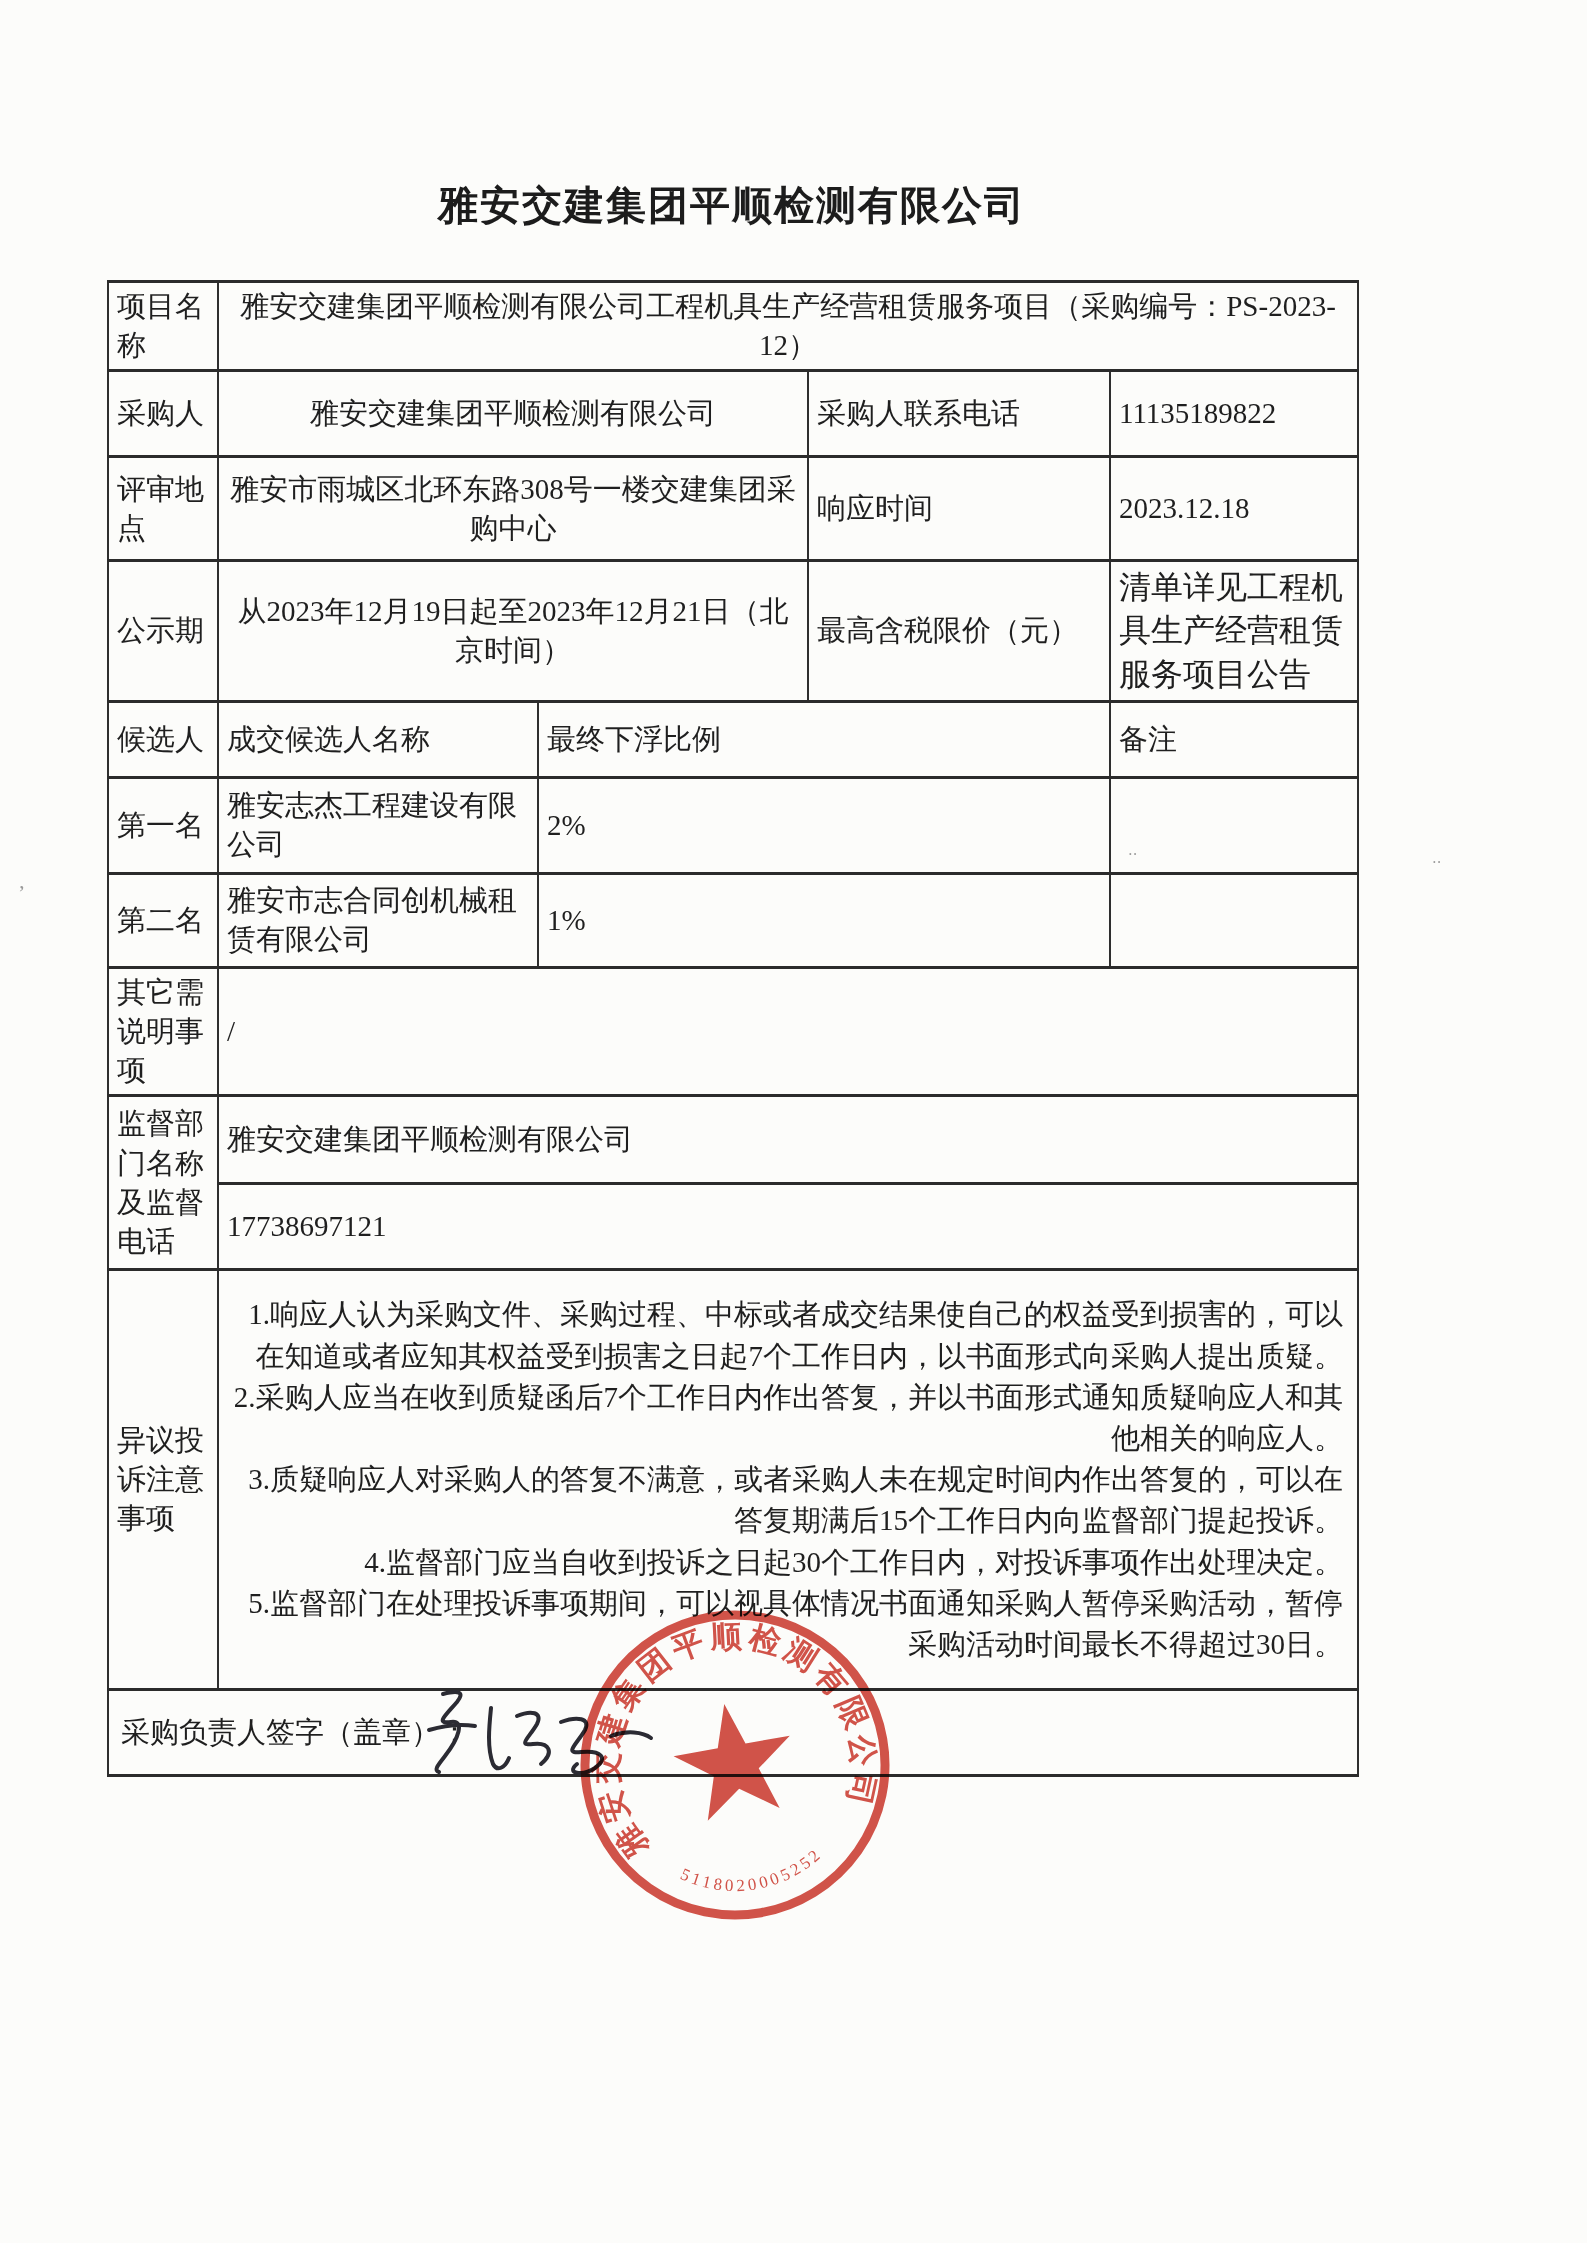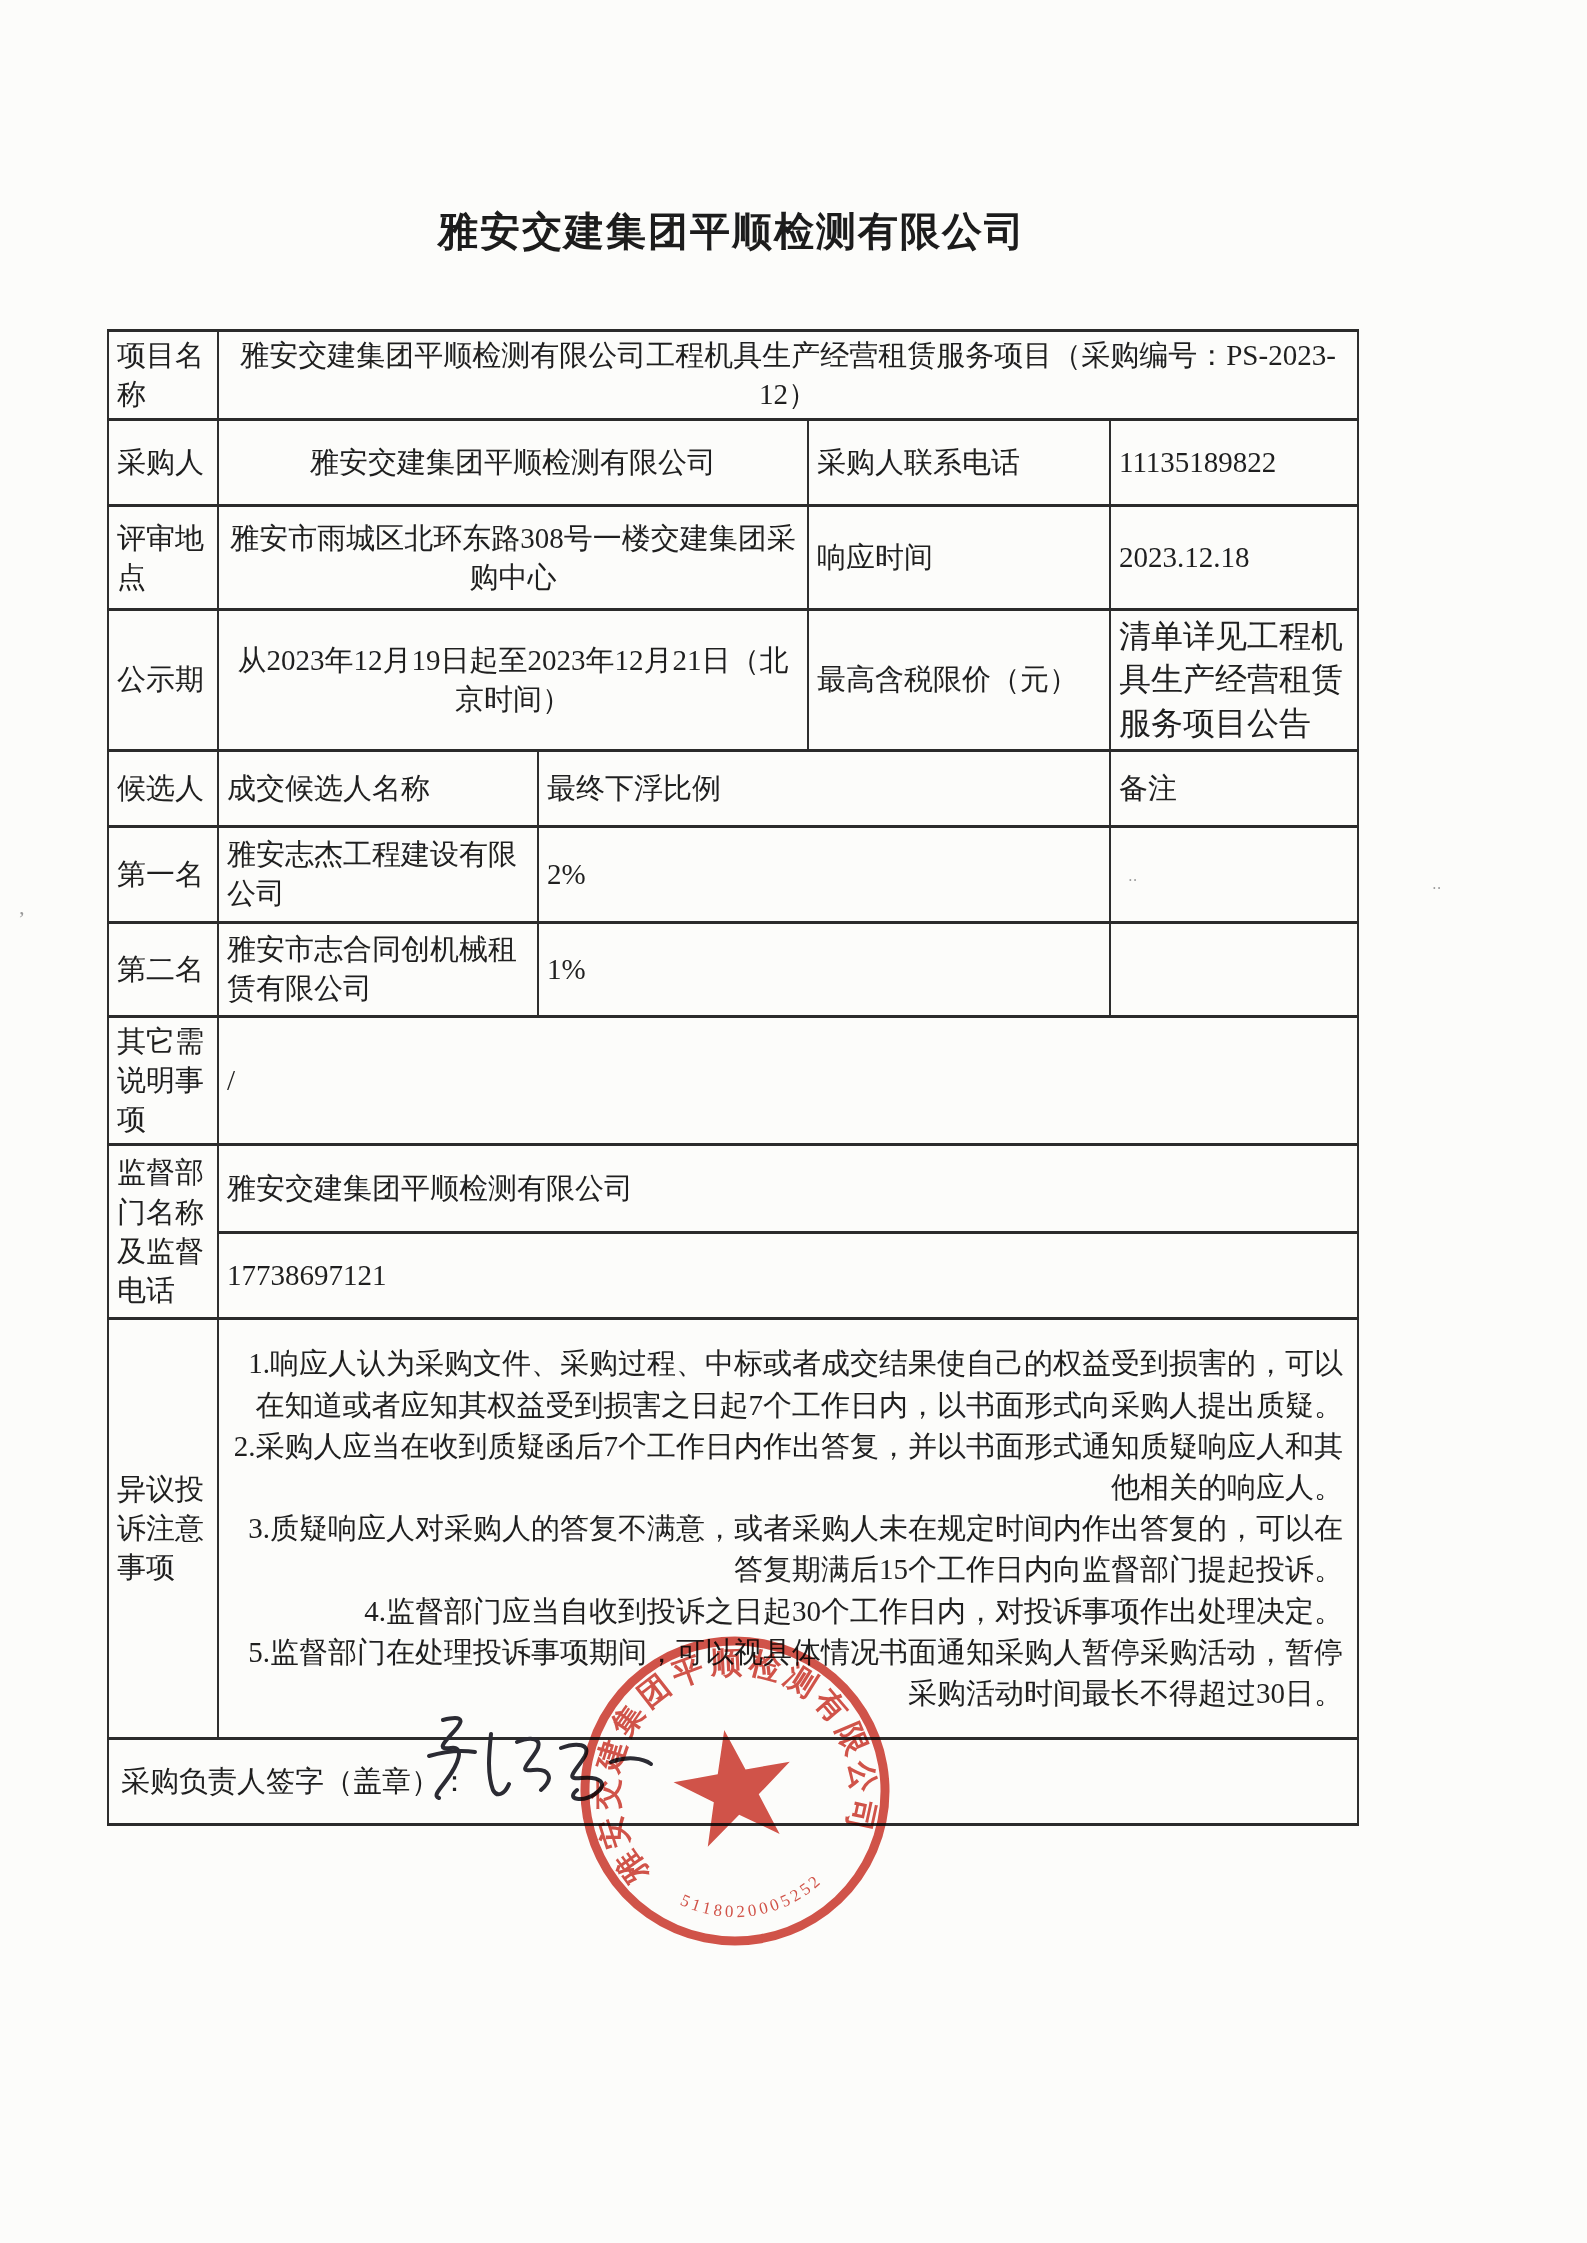--- a/index.html
+++ b/index.html
@@ -1,23 +1,23 @@
 <!DOCTYPE html>
 <html><head>
 <meta charset="utf-8">
 <style>
   * { margin:0; padding:0; box-sizing:border-box; }
   html,body { width:1587px; height:2243px; background:#fcfcfa; overflow:hidden;
     font-family:"Liberation Serif","DejaVu Serif",serif; color:#222; }
-  .page { position:absolute; inset:0;margin-top:26px; }
+  .page { position:absolute; inset:0; }
 
   .title-block { position:absolute; left:107px; top:180px; width:1250px; text-align:center; }
   .title-line { font-size:40px; font-weight:bold; letter-spacing:2px; line-height:52px; color:#1c1c1c; }
 
-  table.main { position:absolute; left:107px; top:303px; width:1250px;
+  table.main { position:absolute; left:107px; top:280px; width:1250px;
     border-collapse:collapse; table-layout:fixed; }
   table.main td { border-left:2px solid #2e2e2e; border-right:2px solid #2e2e2e;
     border-top:3px solid #2b2b2b; border-bottom:3px solid #2b2b2b;
     font-size:29px; line-height:1.35; vertical-align:middle; color:#1f1f1f; padding:4px 8px; }
   td.lab { text-align:left; padding:4px 6px; }
   td.ctr { text-align:left; }
   td.lft { text-align:center; padding-left:10px; }
   .obj-cell { padding:10px 14px 10px 10px !important; }
   .obj-item { font-size:29px; line-height:1.42; text-align:right; }
   .sig-cell { font-size:30px; padding-left:12px !important; }

